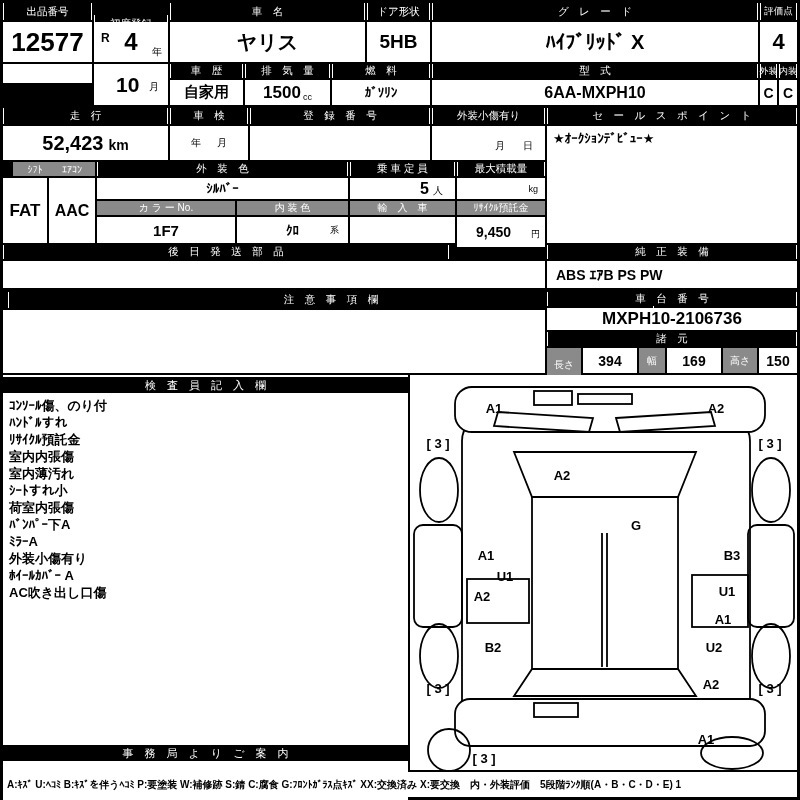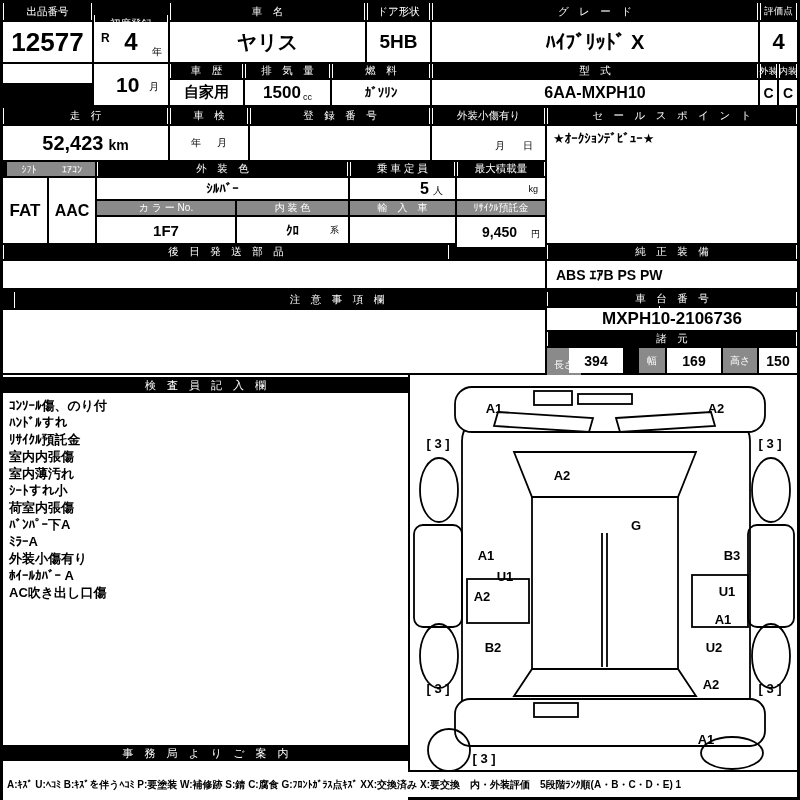--- a/index.html
+++ b/index.html
@@ -86,21 +86,21 @@
   </div>
   <div class="c w" style="left:250px;top:126px;width:180px;height:34px"></div>
   <div class="c w" style="left:432px;top:126px;width:113px;height:34px">
     <span class="a" style="right:40px;bottom:7px;font-size:10px">月</span>
     <span class="a" style="right:12px;bottom:7px;font-size:10px">日</span>
   </div>
   <div class="c w" style="left:547px;top:126px;width:250px;height:117px">
     <span class="a" style="left:6px;top:5px;font-size:13px;font-weight:bold">★ｵｰｸｼｮﾝﾃﾞﾋﾞｭｰ★</span>
   </div>
 
-  <div class="c g" style="left:7px;top:162px;width:44px;height:14px">ｼﾌﾄ</div>
+  <div class="c g" style="left:13px;top:162px;width:44px;height:14px">ｼﾌﾄ</div>
   <div class="c g" style="left:49px;top:162px;width:46px;height:14px">ｴｱｺﾝ</div>
   <div class="c w v" style="left:3px;top:178px;width:44px;height:65px;font-size:17px">FAT</div>
   <div class="c w v" style="left:49px;top:178px;width:46px;height:65px;font-size:16px">AAC</div>
 
   <div class="c h" style="left:97px;top:162px;width:251px;height:14px">外　装　色</div>
   <div class="c h" style="left:350px;top:162px;width:105px;height:14px">乗 車 定 員</div>
   <div class="c h" style="left:457px;top:162px;width:88px;height:14px">最大積載量</div>
 
   <div class="c w v" style="left:97px;top:178px;width:251px;height:21px;font-size:13px">ｼﾙﾊﾞｰ</div>
   <div class="c w v" style="left:350px;top:178px;width:105px;height:21px;justify-content:flex-end;padding-right:12px;gap:4px">
@@ -115,39 +115,39 @@
   <div class="c g" style="left:237px;top:201px;width:111px;height:14px">内 装 色</div>
   <div class="c g" style="left:350px;top:201px;width:105px;height:14px">輸　入　車</div>
   <div class="c g" style="left:457px;top:201px;width:88px;height:14px">ﾘｻｲｸﾙ預託金</div>
 
   <div class="c w v" style="left:97px;top:217px;width:138px;height:26px;font-size:15px">1F7</div>
   <div class="c w v" style="left:237px;top:217px;width:111px;height:26px;font-size:13px">
     <span>ｸﾛ</span>
     <span class="a u" style="right:9px;top:50%;transform:translateY(-50%);font-size:9px;font-weight:normal">系</span>
   </div>
   <div class="c w" style="left:350px;top:217px;width:105px;height:26px"></div>
-  <div class="c w v" style="left:457px;top:217px;width:88px;height:30px;justify-content:flex-end;padding-right:5px;gap:14px">
+  <div class="c w v" style="left:457px;top:217px;width:88px;height:30px;justify-content:flex-end;padding-right:5px;gap:20px">
     <span style="font-size:14px">9,450</span>
     <span class="u" style="font-size:9px;position:relative;top:2px">円</span>
   </div>
 
   <div class="c h" style="left:3px;top:245px;width:446px;height:14px">後　日　発　送　部　品</div>
   <div class="c w" style="left:3px;top:261px;width:542px;height:27px"></div>
   <div class="c w v" style="left:547px;top:261px;width:250px;height:27px;justify-content:flex-start;padding-left:9px;font-size:14px">ABS ｴｱB PS PW</div>
   <div class="c h" style="left:547px;top:245px;width:250px;height:14px">純　正　装　備</div>
 
-  <div class="c h" style="left:14px;top:292px;width:646px;height:16px">注　意　事　項　欄</div>
+  <div class="c h" style="left:8px;top:292px;width:646px;height:16px">注　意　事　項　欄</div>
   <div class="c w" style="left:3px;top:310px;width:542px;height:63px"></div>
 
   <div class="c h" style="left:547px;top:292px;width:250px;height:14px">車　台　番　号</div>
   <div class="c w v" style="left:547px;top:308px;width:250px;height:22px;font-size:17px">MXPH10-2106736</div>
   <div class="c h" style="left:547px;top:332px;width:250px;height:14px">諸　元</div>
 
   <div class="c g" style="left:547px;top:348px;width:34px;height:34px">長さ</div>
-  <div class="c w v" style="left:569px;top:348px;width:54px;height:25px;font-size:14px">394</div>
+  <div class="c w v" style="left:583px;top:348px;width:54px;height:25px;font-size:14px">394</div>
   <div class="c g" style="left:639px;top:348px;width:26px;height:25px">幅</div>
   <div class="c w v" style="left:667px;top:348px;width:54px;height:25px;font-size:14px">169</div>
   <div class="c g" style="left:723px;top:348px;width:34px;height:25px">高さ</div>
   <div class="c w v" style="left:759px;top:348px;width:38px;height:25px;font-size:14px">150</div>
 
   <div class="c w" style="left:3px;top:375px;width:405px;height:440px">
     <div class="bar" style="top:2px">検　査　員　記　入　欄</div>
     <div class="notes">
         <div>ｺﾝｿｰﾙ傷、のり付</div>
         <div>ﾊﾝﾄﾞﾙすれ</div>

